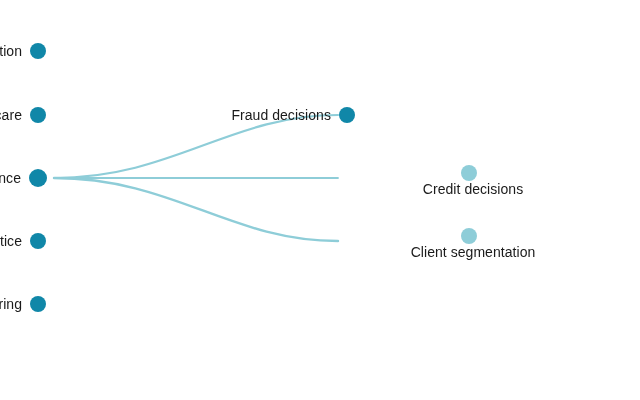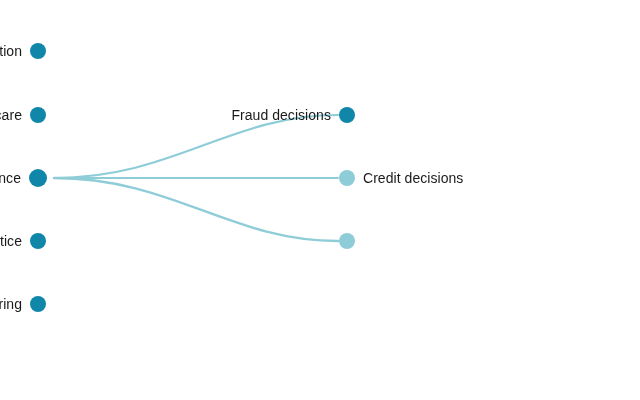--- a/index.html
+++ b/index.html
@@ -43,21 +43,21 @@
     height: 26px;
     display: flex;
     align-items: center;
     white-space: nowrap;
   }
   .node-group.left {
     flex-direction: row;
     justify-content: flex-end;
   }
   .node-group.right {
-    flex-direction: row;
+    flex-direction: column;
     justify-content: flex-start;
   }
   .node-dot {
     border-radius: 50%;
     flex: 0 0 auto;
     display: block;
   }
   .node-label {
     font-size: 14px;
     line-height: 16px;
@@ -118,16 +118,17 @@
       <span class="node-dot" style="width:16px;height:16px;background:#1087a8;"></span>
     </div>
 
     <div class="node-group right" style="left:339px; top:165px; width:260px;">
       <span class="node-dot" style="width:16px;height:16px;background:#8ecdd8;"></span>
       <span class="node-label">Credit decisions</span>
     </div>
 
     <div class="node-group right" style="left:339px; top:228px; width:260px;">
       <span class="node-dot" style="width:16px;height:16px;background:#8ecdd8;"></span>
+      <span class="node-label">Client segmentation</span>
     </div>
 
   </div>
 </div>
 
 </body></html>

